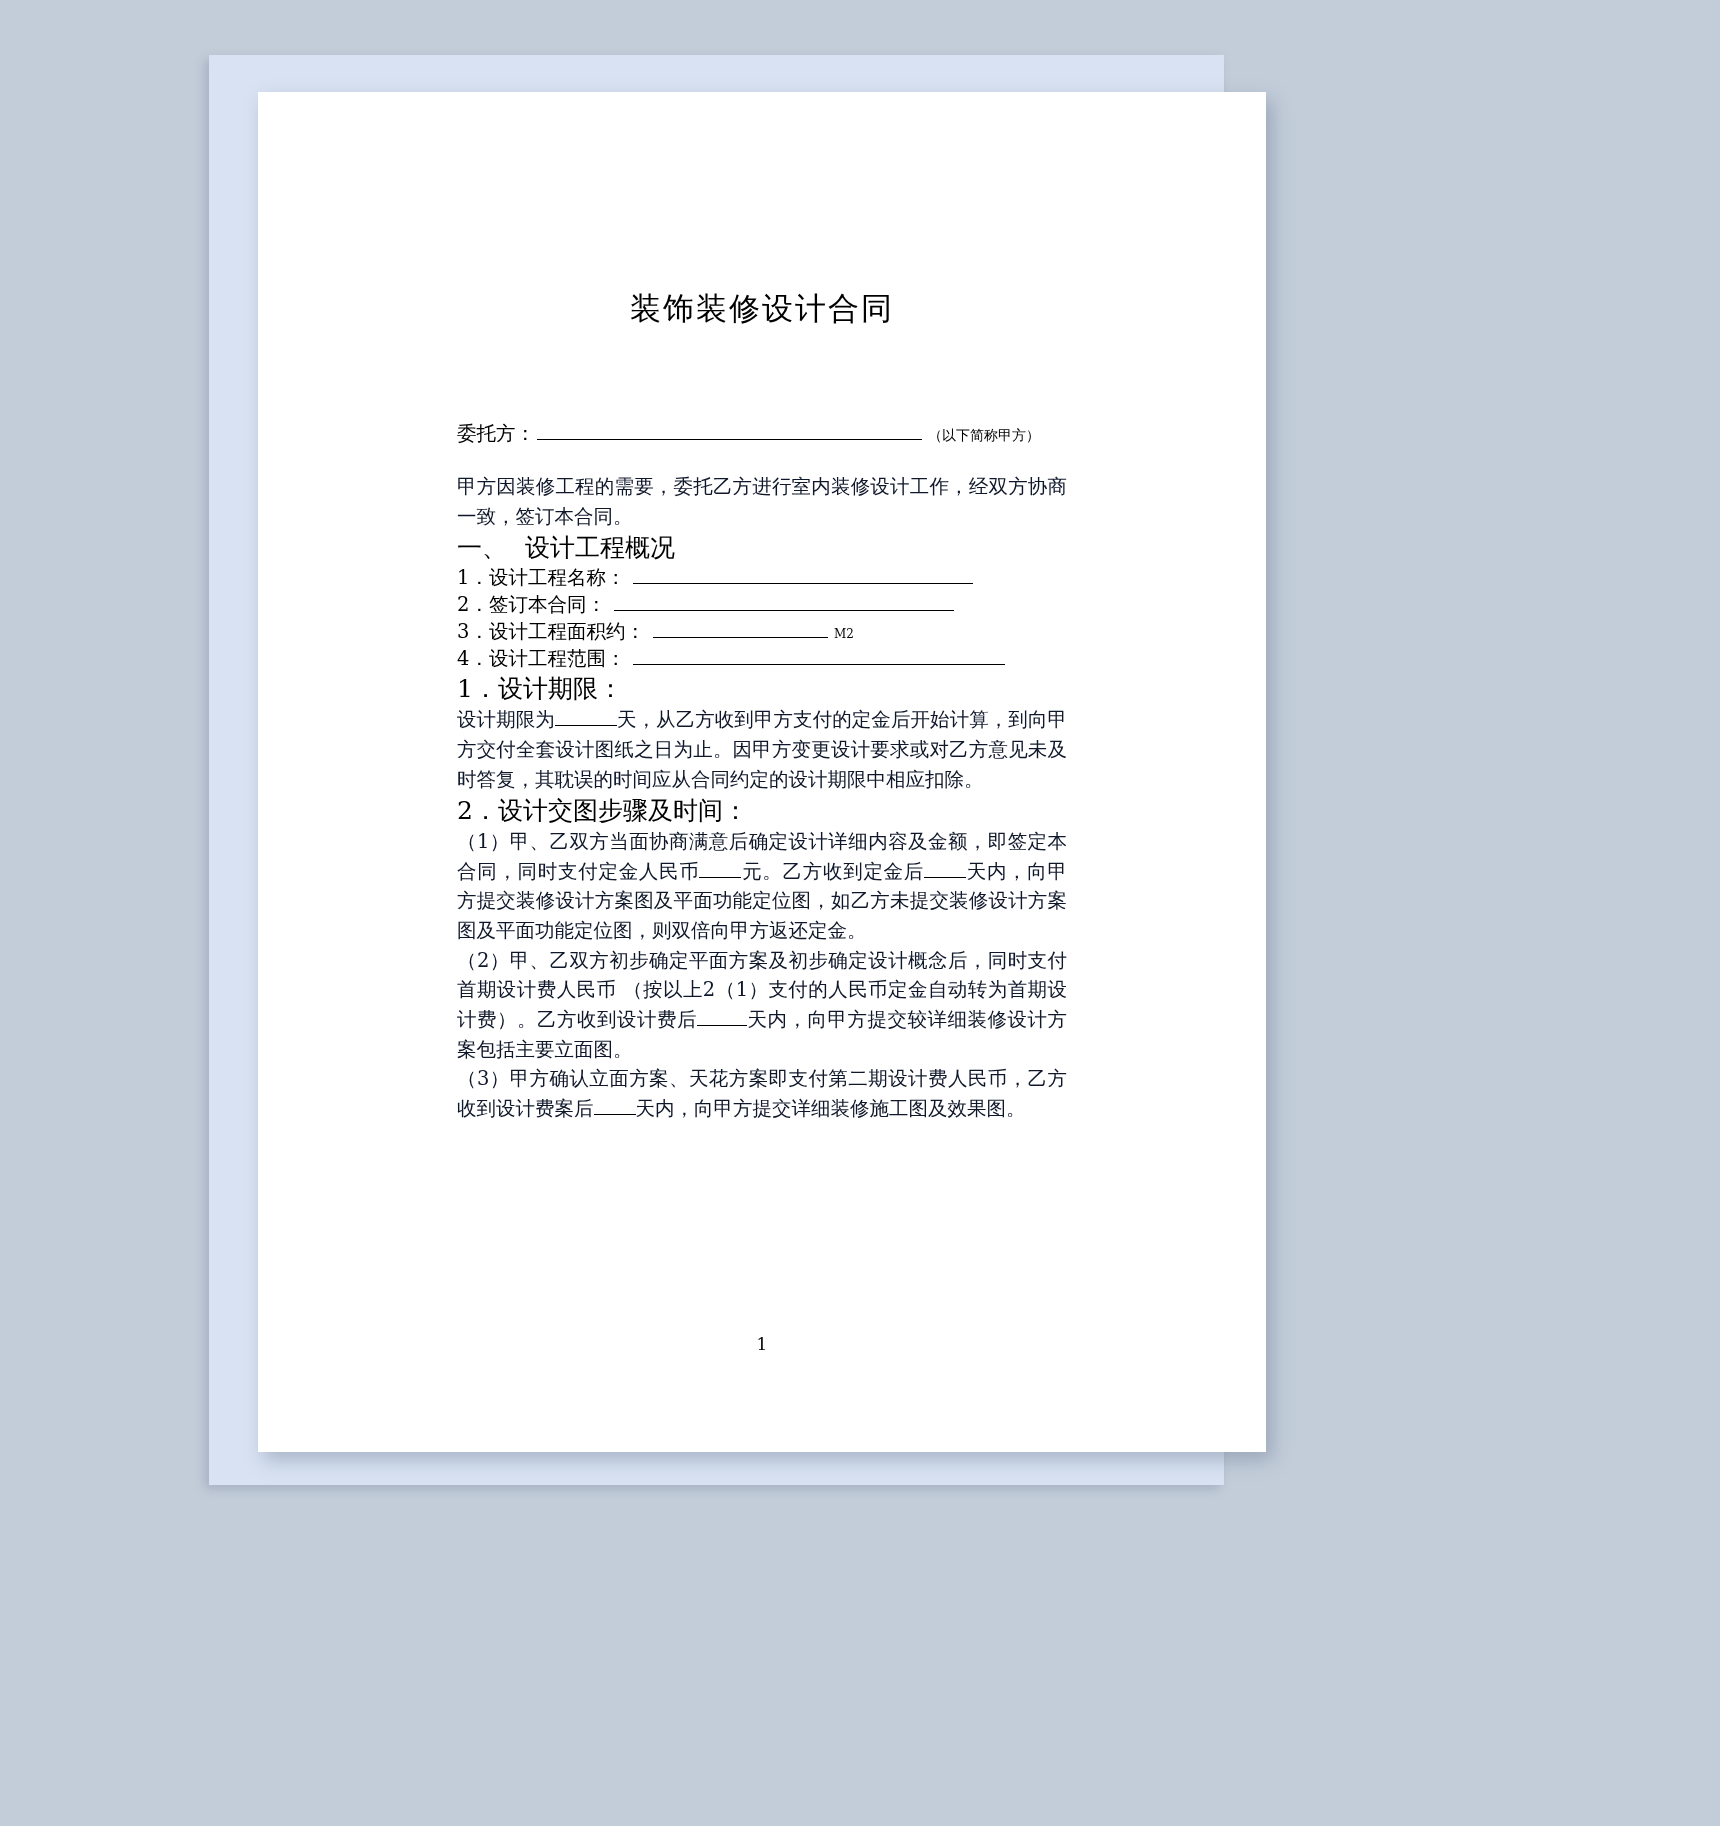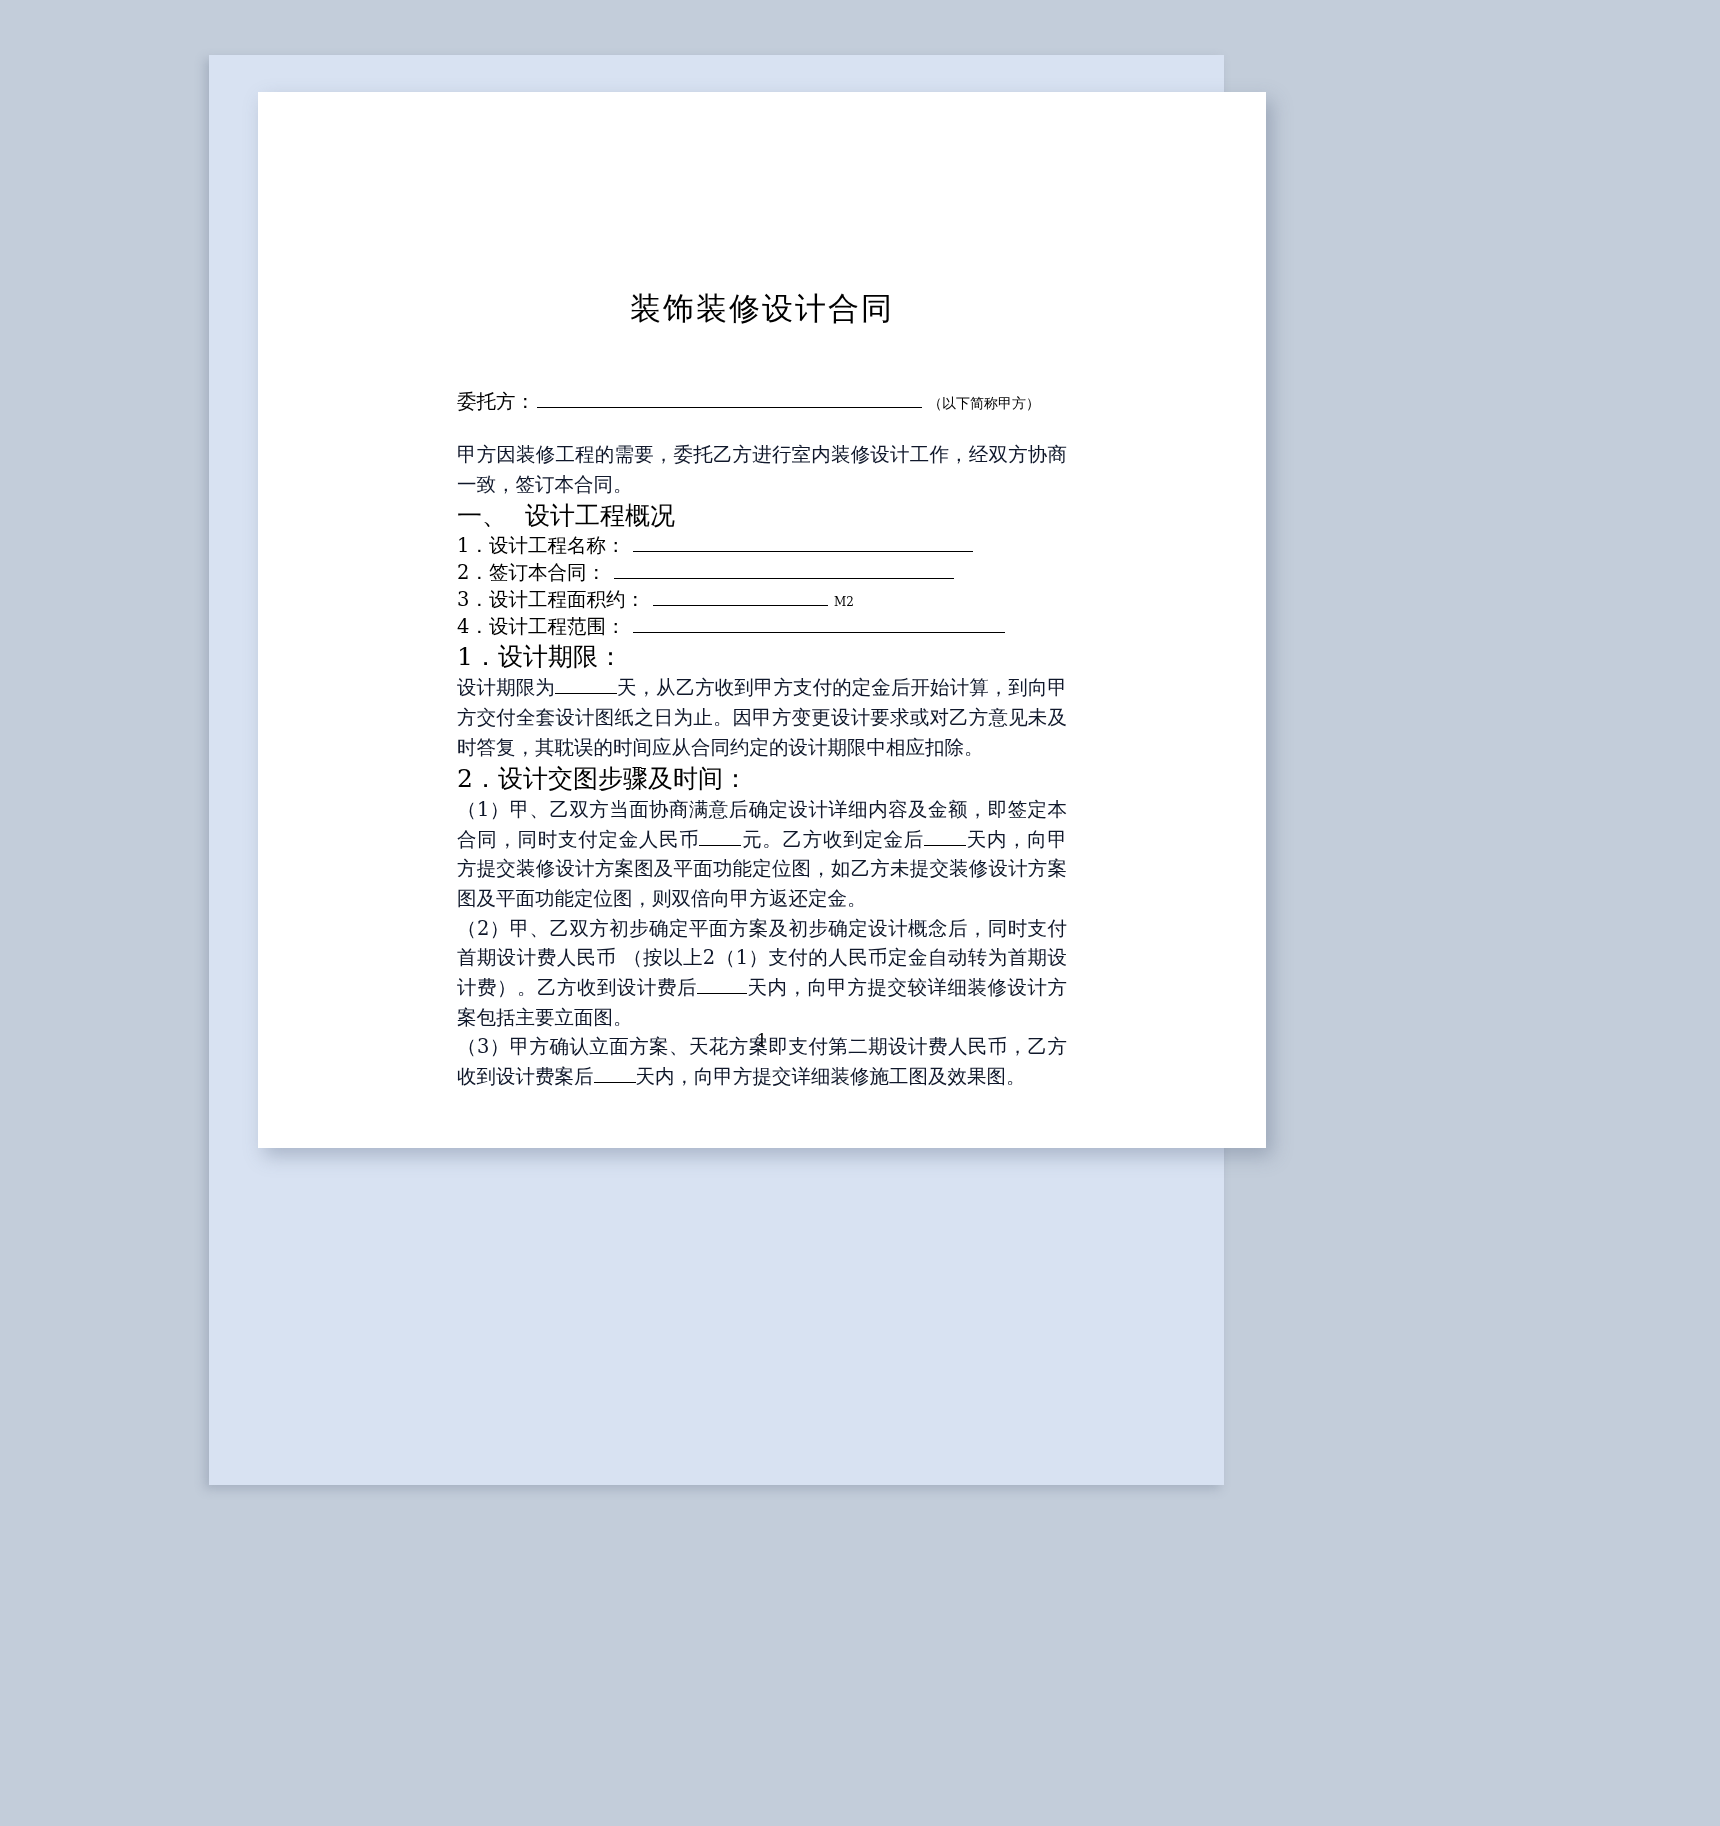--- a/index.html
+++ b/index.html
@@ -29,21 +29,21 @@
     height: 1430px;
     background: #d8e2f2;
     box-shadow: -4px 4px 10px rgba(90, 105, 130, 0.28);
   }
 
   .page {
     position: absolute;
     left: 258px;
     top: 92px;
     width: 1008px;
-    height: 1056px;
+    height: 1360px;
     background: #ffffff;
     box-shadow: 6px 8px 18px rgba(80, 95, 120, 0.34);
     overflow: hidden;
   }
 
   .page-inner {
     position: absolute;
     left: 0;
     top: 0;
     right: 0;
@@ -63,21 +63,21 @@
     font-family: "DejaVu Serif", "Liberation Serif", serif;
   }
 
   .body-col {
     margin: 0 auto;
     width: 610px;
     padding-left: 0;
   }
 
   .party-block {
-    margin-top: 58px;
+    margin-top: 90px;
   }
 
   .party-row {
     display: flex;
     align-items: baseline;
     font-size: 19.5px;
     line-height: 1.0;
     margin-bottom: 29px;
     white-space: nowrap;
   }

